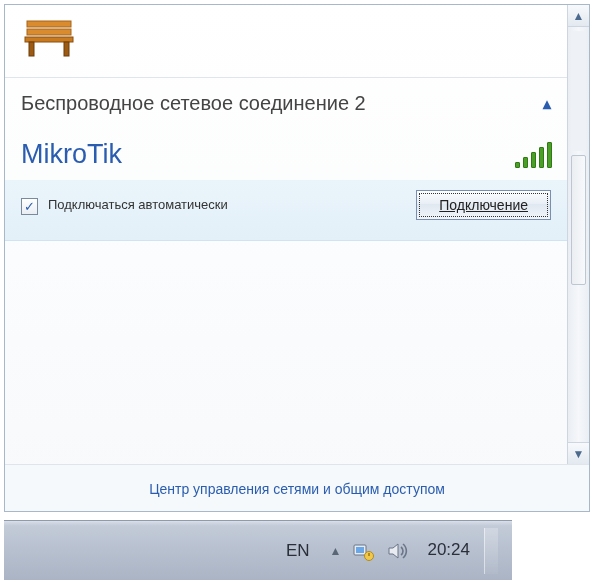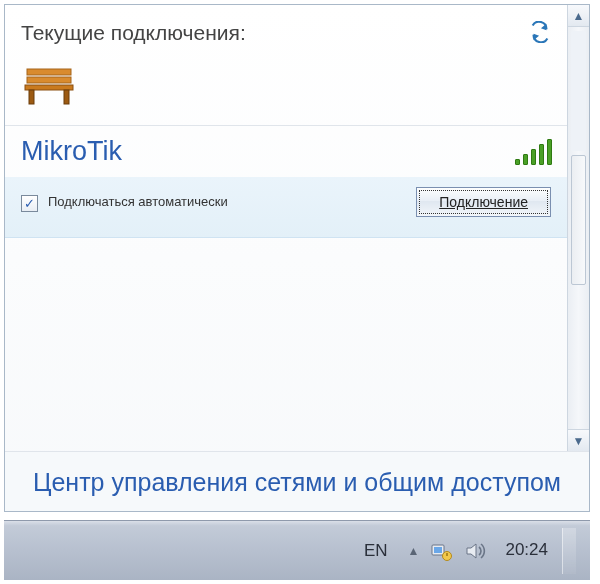--- a/index.html
+++ b/index.html
@@ -183,30 +183,30 @@
     background: linear-gradient(to bottom, #fdfefe 0%, #e9eff6 45%, #dfe7f0 46%, #f2f6fa 100%);
     padding: 6px 22px;
     font-size: 14px;
     color: #222;
     text-decoration: underline;
     cursor: pointer;
   }
   .footer {
     text-align: center;
     padding: 16px 10px 14px 10px;
-    font-size: 25px;
+    font-size: 14px;
     border-top: 1px solid #e0e5eb;
     background: #f6f9fb;
   }
   .footer .link { color: #2a5db0; }
   .taskbar {
     position: absolute;
     left: 4px;
     bottom: 4px;
-    width: 586px;
+    width: 508px;
     height: 60px;
     background: linear-gradient(to bottom, #dadfe8 0%, #c3cbd8 8%, #b7c0cf 50%, #aab4c4 100%);
     border-top: 1px solid #8f9aac;
     display:flex;
     align-items:center;
     justify-content:flex-end;
     padding: 0 14px 0 0;
     color: #2a2f3a;
     font-size: 17px;
   }
@@ -227,44 +227,39 @@
   }
   .tray-chevron { color:#5a6575; font-size:12px; }
 </style>
 </head>
 <body>
 
 <div class="popup">
   <div class="popup-inner">
     <div class="content">
 
-      <div class="header-row">
-        <div class="title">Текущие подключения:</div>
-        <span class="refresh-icon">
-          <svg viewBox="0 0 24 24">
-              <path fill="none" stroke="#2a76b8" stroke-width="2.4" d="M4 5 A8 8 0 0 1 19 9 M20 19 A8 8 0 0 1 5 15"></path>
-              <path fill="#2a76b8" d="M19 3 L19 10 L13 8 Z M5 21 L5 14 L11 16 Z"></path>
-            </svg>
-        </span>
-      </div>
 
       <div class="cur-block">
         <span class="bench-icon">
           <svg viewBox="0 0 56 44">
             <rect x="6" y="6" width="44" height="6" fill="#d98b2e" stroke="#a5651a"></rect>
             <rect x="6" y="14" width="44" height="6" fill="#d98b2e" stroke="#a5651a"></rect>
             <rect x="4" y="22" width="48" height="5" fill="#c97a1e" stroke="#8a4f10"></rect>
             <rect x="8" y="27" width="5" height="14" fill="#9c5a12" stroke="#6b3d0a"></rect>
             <rect x="43" y="27" width="5" height="14" fill="#9c5a12" stroke="#6b3d0a"></rect>
           </svg>
         </span>
       </div>
 
       <div class="separator"></div>
 
+      <div class="section-header">
+        <span class="label">Беспроводное сетевое соединение 2</span>
+        <span class="chevron">▴</span>
+      </div>
 
       <div class="net-row">
         <span class="nlabel">MikroTik</span>
         <span class="signal">
           <span class="bar b1"></span>
             <span class="bar b2"></span>
             <span class="bar b3"></span>
             <span class="bar b4"></span>
             <span class="bar b5"></span>
         </span>

